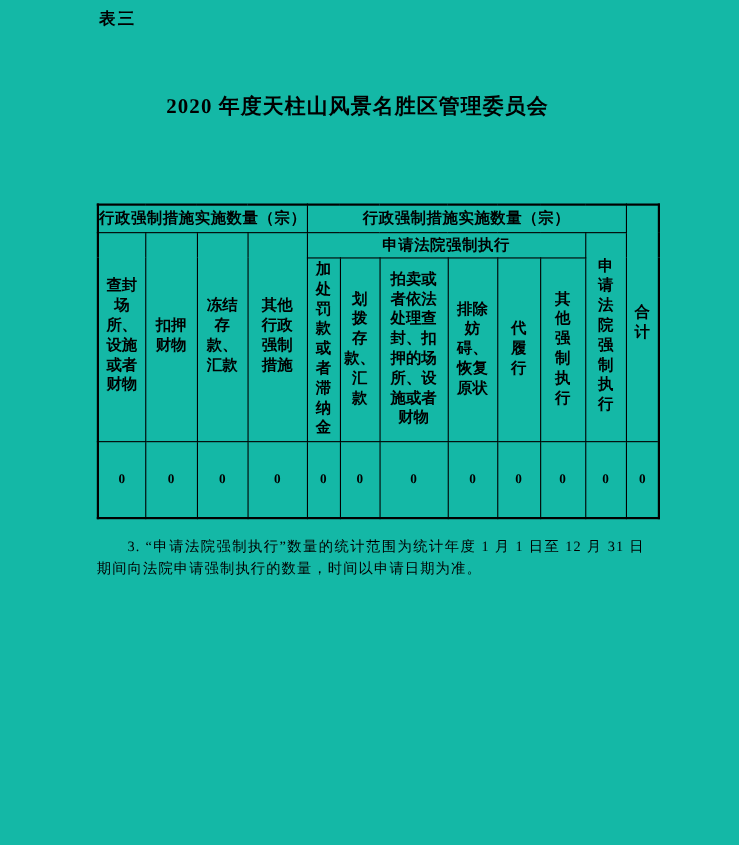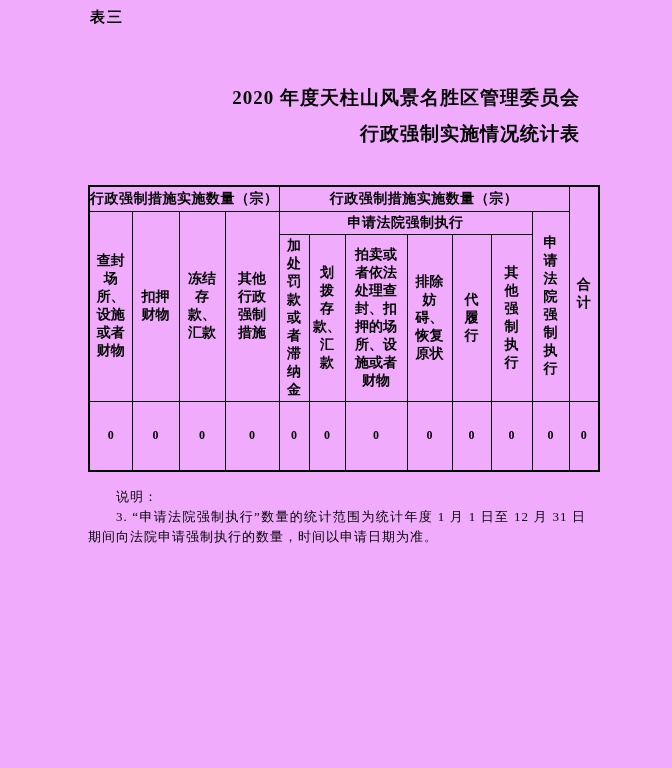--- a/index.html
+++ b/index.html
@@ -4,32 +4,32 @@
 <style>
   * { margin:0; padding:0; box-sizing:border-box; }
   html,body { background:#ffffff; }
   body {
     width:672px; height:768px;
     font-family:"Liberation Serif", serif;
     color:#000;
     position:relative;
     overflow:hidden;
   }
-  .page { position:absolute; inset:0; background:#f0abfc; }
+  .page { position:absolute; inset:0; background:#14b8a6; }
 
   .corner-label {
     position:absolute; left:90px; top:8px;
     font-size:15px; font-weight:bold; letter-spacing:2px;
   }
 
   .title-block {
     position:absolute; left:70px; top:80px; width:510px;
     text-align:center; font-weight:bold;
   }
-  .title-line { font-size:19px; line-height:36px; letter-spacing:1px;text-align:right; }
+  .title-line { font-size:19px; line-height:36px; letter-spacing:1px; }
 
   table.stats {
     position:absolute; left:88px; top:185px;
     width:510px; table-layout:fixed;
     border-collapse:collapse;
     border:2px solid #000;
   }
   table.stats th, table.stats td {
     border:1px solid #000;
     text-align:center; vertical-align:middle;
@@ -59,21 +59,20 @@
 </style>
 </head>
 <body>
 
 <div class="page">
 
   <div class="corner-label">表三</div>
 
   <div class="title-block">
     <div class="title-line">2020 年度天柱山风景名胜区管理委员会</div>
-    <div class="title-line">行政强制实施情况统计表</div>
   </div>
 
   <table class="stats">
     <colgroup>
       <col style="width:43px">
         <col style="width:47px">
         <col style="width:46px">
         <col style="width:54px">
       <col style="width:30px">
         <col style="width:36px">
@@ -168,17 +167,16 @@
       <td class="num">0</td>
       <td class="num">0</td>
       <td class="num">0</td>
       <td class="num">0</td>
       <td class="num">0</td>
     </tr>
   </tbody>
     </table>
 
   <div class="notes">
-    <p>说明：</p>
     <p>3. “申请法院强制执行”数量的统计范围为统计年度 1 月 1 日至 12 月 31 日期间向法院申请强制执行的数量，时间以申请日期为准。</p>
   </div>
 
 </div>
 
 </body></html>

